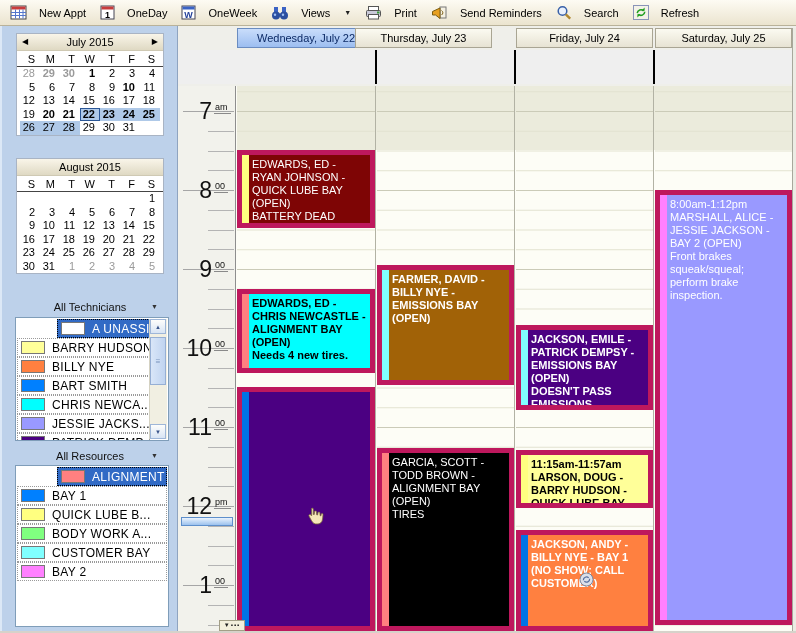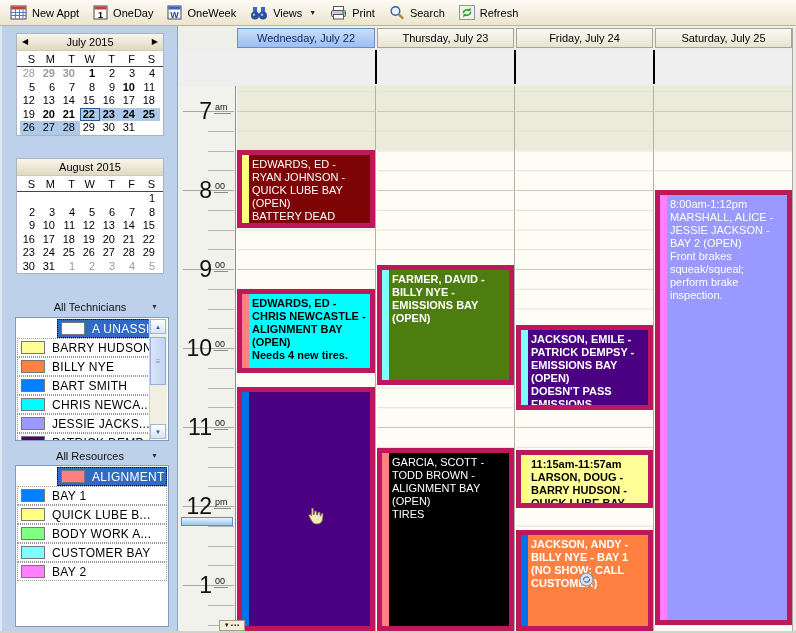--- a/index.html
+++ b/index.html
@@ -3,21 +3,21 @@
 <meta charset="utf-8">
 <style>
   html,body{margin:0;padding:0;}
   body{width:796px;height:633px;overflow:hidden;font-family:"Liberation Sans","DejaVu Sans",sans-serif;background:#EFEFEA;}
   #app{position:relative;width:796px;height:633px;background:#EFEFEA;}
 
   
   #toolbar{position:absolute;left:0;top:0;width:796px;height:26px;
     background:linear-gradient(#FDFBF3,#EBE4CF);border-bottom:1px solid #B9B29A;
     display:flex;align-items:center;padding-left:4px;box-sizing:border-box;}
-  .tb-item{display:inline-flex;align-items:center;gap:5px;font-size:11px;color:#000;
+  .tb-item{display:inline-flex;align-items:center;gap:12px;font-size:11px;color:#000;
     padding:2px 8px 2px 6px;height:20px;cursor:default;white-space:nowrap;}
   .tb-icon{display:inline-flex;align-items:center;}
   .tb-drop{font-size:7px;margin-left:2px;color:#222;}
 
   
   #sidebar{position:absolute;left:0;top:26px;width:178px;height:607px;background:#BDD1EA;
     border-right:1px solid #8FA4C0;box-sizing:border-box;border-left:2px solid #DCE8F6;}
   .minical{position:absolute;left:14px;width:148px;background:#fff;border:1px solid #A9B4C4;box-sizing:border-box;}
   .minical .mc-title{height:16px;background:linear-gradient(#F9F5E9,#DFD9C3);display:flex;align-items:center;
     justify-content:center;font-size:11px;position:relative;border-bottom:1px solid #CFC9B3;}
@@ -144,20 +144,30 @@
             <rect x="3.5" y="1.5" width="10" height="4" fill="#fff" stroke="#555"></rect>
             <rect x="1.5" y="5.5" width="14" height="6" rx="1" fill="#C9C9D9" stroke="#555"></rect>
             <rect x="3.5" y="9.5" width="10" height="4.5" fill="#fff" stroke="#555"></rect>
             <rect x="12" y="6.5" width="2.5" height="2" fill="#3C9C3C"></rect>
           </svg>
         </span>
         <span class="tb-label">Print</span>
       </div>
       <div class="tb-item">
         <span class="tb-icon">
+          <svg width="17" height="15">
+            <rect x="9" y="2" width="6" height="11" fill="#F5F1E2" stroke="#777"></rect>
+            <path d="M1.5 6.5v3.5h3l4.5 3.5V3z" fill="#E8A020" stroke="#7A5C10"></path>
+            <path d="M10.5 5.5c1.8 1.2 1.8 3.3 0 4.5" stroke="#7A5C10" fill="none"></path>
+          </svg>
+        </span>
+        <span class="tb-label">Send Reminders</span>
+      </div>
+      <div class="tb-item">
+        <span class="tb-icon">
           <svg width="16" height="15">
             <circle cx="6.5" cy="6" r="4.3" fill="#EAF1FC" stroke="#3860A8" stroke-width="1.5"></circle>
             <line x1="9.8" y1="9.4" x2="14.2" y2="13.6" stroke="#B08830" stroke-width="2.4"></line>
           </svg>
         </span>
         <span class="tb-label">Search</span>
       </div>
       <div class="tb-item">
         <span class="tb-icon">
           <svg width="16" height="15">
@@ -372,21 +382,21 @@
           <span class="mc-cell m">2</span>
           <span class="mc-cell m">3</span>
           <span class="mc-cell m">4</span>
           <span class="mc-cell m">5</span>
         </div>
       </div>
     </div>
 
   <div id="day-headers">
       <div class="day-head sel" style="left: 237px; width: 138px;">Wednesday, July 22</div>
-      <div class="day-head" style="left: 377px; width: 137px;">Thursday, July 23</div>
+      <div class="day-head" style="left: 355px; width: 137px;">Thursday, July 23</div>
       <div class="day-head" style="left: 516px; width: 137px;">Friday, July 24</div>
       <div class="day-head" style="left: 655px; width: 137px;">Saturday, July 25</div>
     </div>
 
   <div id="allday">
     <div class="ad-sep" style="left:197px"></div>
     <div class="ad-sep" style="left:336px"></div>
     <div class="ad-sep" style="left:475px"></div>
   </div>
 
@@ -412,21 +422,21 @@
           <div>EDWARDS, ED - CHRIS NEWCASTLE - ALIGNMENT BAY (OPEN)</div>
           <div>Needs 4 new tires.</div>
         </div>
       </div>
       <div class="appt" style="left: 59px; width: 138px; top: 301px; height: 244px; background: rgb(75, 0, 130); color: rgb(255, 255, 255);">
         <div class="stripe" style="background: rgb(0, 115, 230);"></div>
         <div class="hand-cur" style="left: 62px; top: 113px;"><svg width="22" height="22" viewBox="0 0 22 22">
             <path d="M8 3c.8 0 1.3.5 1.3 1.4v5l.9.2.3-3c.1-.9 2-.9 2 .2l.2 3 .9.2.4-2.4c.2-1 1.9-.8 1.9.3l.2 2.7.8.3.3-1.7c.2-1 1.8-.8 1.8.2 0 0-.3 5.6-1.2 7.2-.9 1.7-2.5 2.4-4.7 2.4-2.7 0-4.2-1-5-2.6C7.3 15.5 5 11 5 11c-.6-1 .8-2 1.6-1.2l1 1V4.4C7.6 3.5 7.9 3 8 3z" fill="#F6E7B9" stroke="#7A6A3A" stroke-width="0.8"></path>
           </svg></div>
       </div>
-      <div class="appt bold" style="left: 199px; width: 137px; top: 179px; height: 120px; background: #4d7c0f; color: rgb(255, 255, 255);">
+      <div class="appt bold" style="left: 199px; width: 137px; top: 179px; height: 120px; background: #a16207; color: rgb(255, 255, 255);">
         <div class="stripe" style="background: rgb(128, 255, 255);"></div>
         <div class="atext">
           <div>FARMER, DAVID - BILLY NYE - EMISSIONS BAY (OPEN)</div>
         </div>
       </div>
       <div class="appt" style="left: 199px; width: 137px; top: 362px; height: 183px; background: rgb(0, 0, 0); color: rgb(255, 255, 255);">
         <div class="stripe" style="background: rgb(255, 128, 128);"></div>
         <div class="atext">
           <div>GARCIA, SCOTT - TODD BROWN - ALIGNMENT BAY (OPEN)</div>
           <div>TIRES</div>

